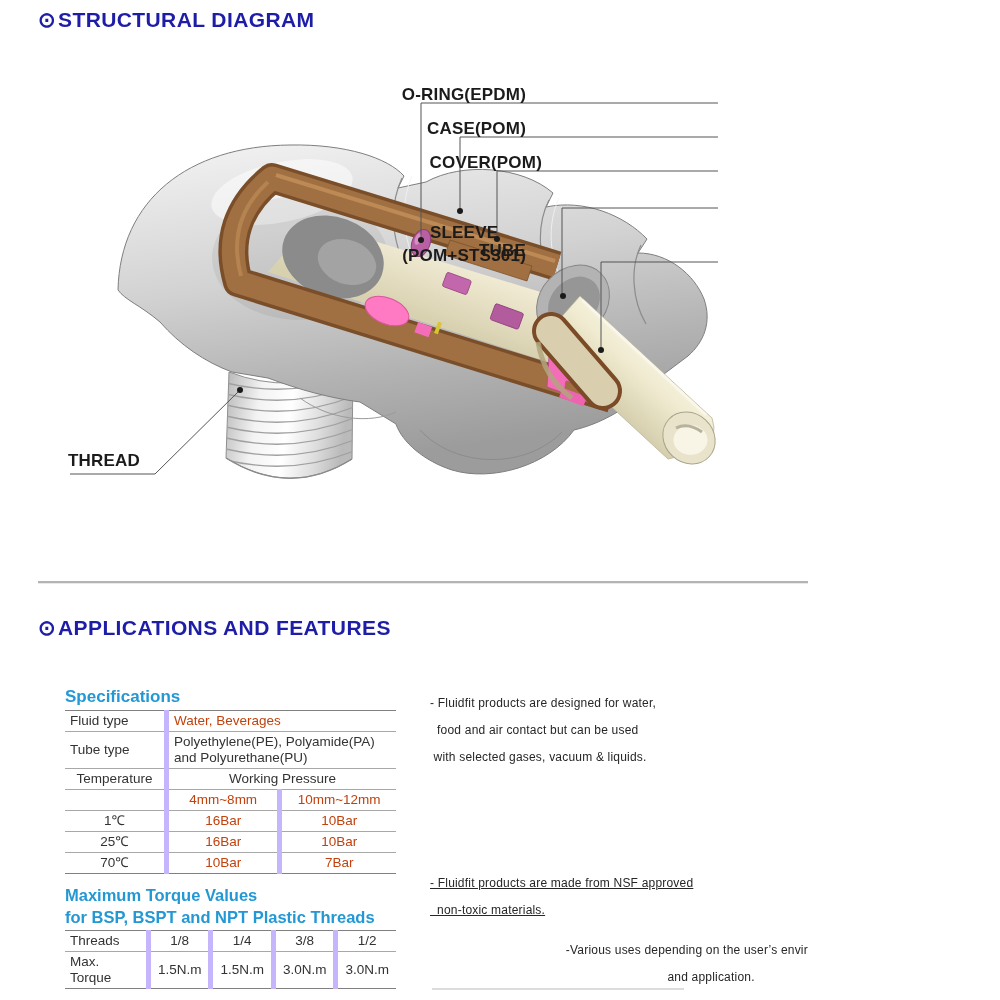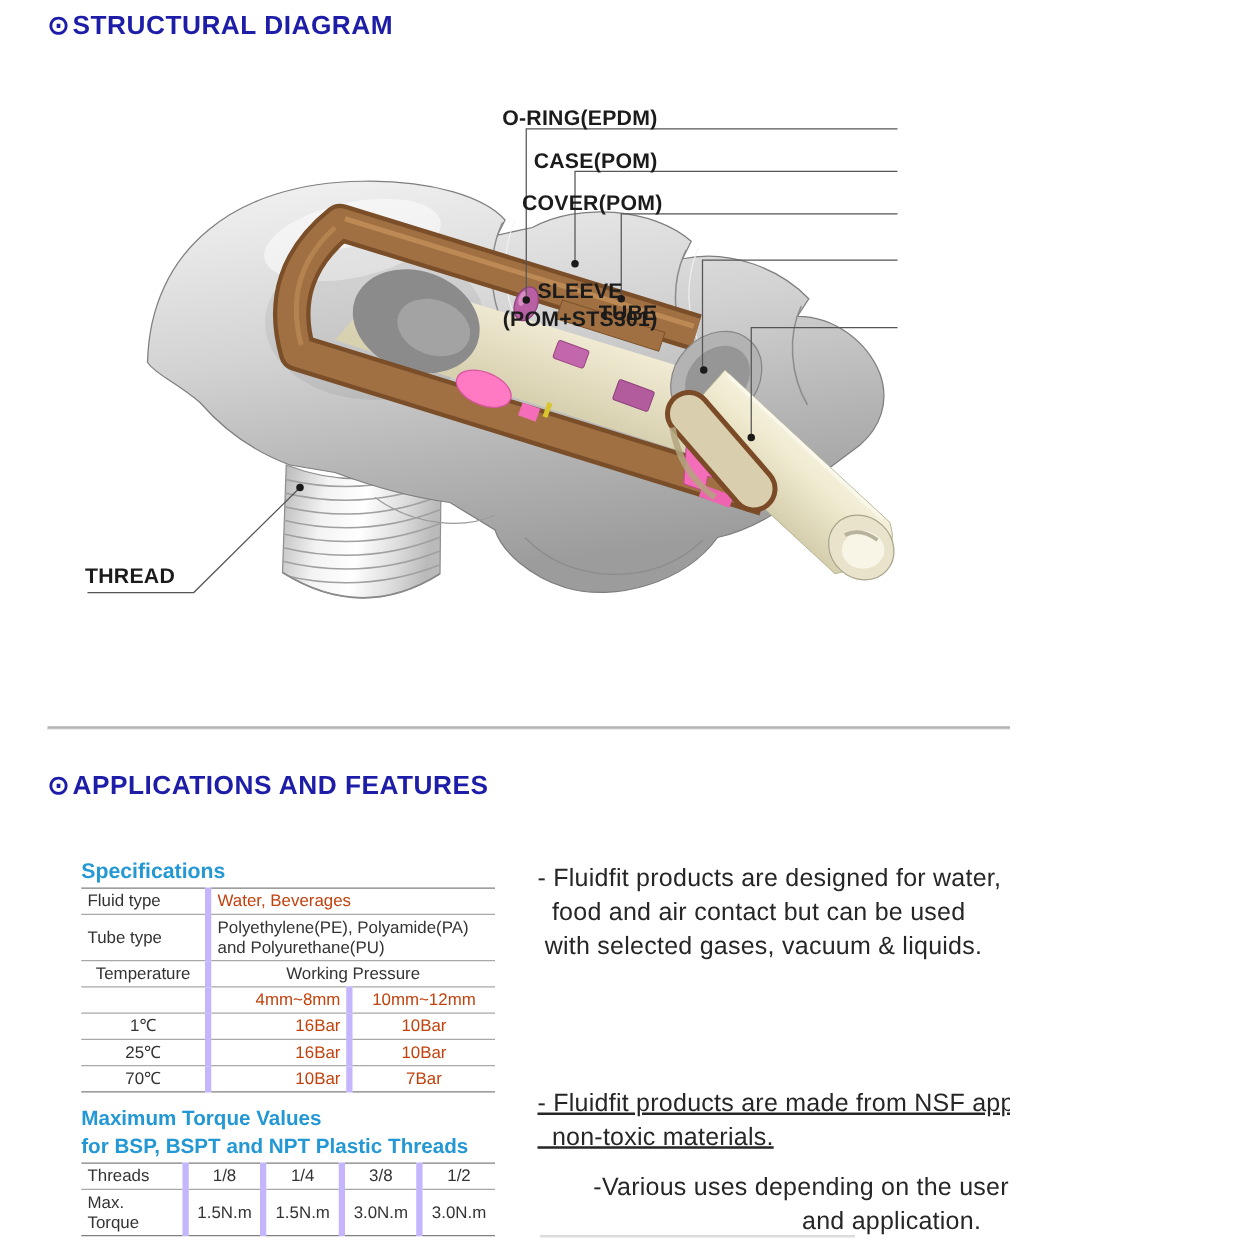--- a/index.html
+++ b/index.html
@@ -16,23 +16,23 @@
   .torque-head{left:65px;top:884px;font-size:16.5px;line-height:22px;}
   table.dtab{position:absolute;border-collapse:collapse;font-size:13.5px;color:#333;
              border-top:1px solid #808080;border-bottom:1px solid #808080;}
   table.dtab td{border-top:1px solid #a8a8a8;padding:2px 5px;line-height:16px;}
   table.dtab tr:first-child td{border-top:none;}
   .spec-table{left:65px;top:710px;width:331px;}
   .torque-table{left:65px;top:930px;width:331px;}
   td.rb{border-right:5px solid #c4b5fd;}
   .cen{text-align:center;}
   .blue{color:#c2410c;}
-  .w1{width:95px;} .w2{width:112px;text-align:right;} .w3{width:113px;}
+  .w1{width:95px;} .w2{width:112px;} .w3{width:113px;}
   .t1{width:100px;} .tc{width:53px;text-align:center;}
-  .feature{position:absolute;left:430px;width:555px;color:#262626;font-size:20px;
+  .feature{position:absolute;left:430px;width:555px;color:#262626;font-size:12px;
            line-height:27px;white-space:pre-line;letter-spacing:.2px;}
   .f0{top:690px;} .f1{top:796px;} .f2{top:870px;text-decoration:underline;} .f3{top:937px;text-align:center;}
   .faint-line{position:absolute;left:432px;top:988px;width:252px;height:2px;background:#dcdcdc;}
 </style>
 </head>
 <body>
 
 <div class="page">
 
   <svg class="diagram-svg" width="1000" height="565" viewBox="0 0 1000 565">
@@ -154,21 +154,21 @@
       </g>
     </g>
   </svg>
 
   <div class="sec-title" style="left:38px;top:8px;">
     <span class="bullet">⊙</span><span>STRUCTURAL DIAGRAM</span>
   </div>
 
   <div class="dlabel" style="right:282px;top:84px;">O-RING(EPDM)</div>
   <div class="dlabel" style="right:282px;top:118px;">CASE(POM)</div>
-  <div class="dlabel" style="right:278px;top:152px;">COVER(POM)</div>
+  <div class="dlabel" style="right:266px;top:152px;">COVER(POM)</div>
   <div class="dlabel center2" style="right:282px;top:185px;">
     <div>SLEEVE</div>
     <div style="margin-top:2px;">(POM+STS301)</div>
   </div>
   <div class="dlabel" style="right:282px;top:240px;">TUBE</div>
   <div class="dlabel" style="left:68px;top:450px;">THREAD</div>
 
   <div class="divider"></div>
 
   <div class="sec-title" style="left:38px;top:616px;">

